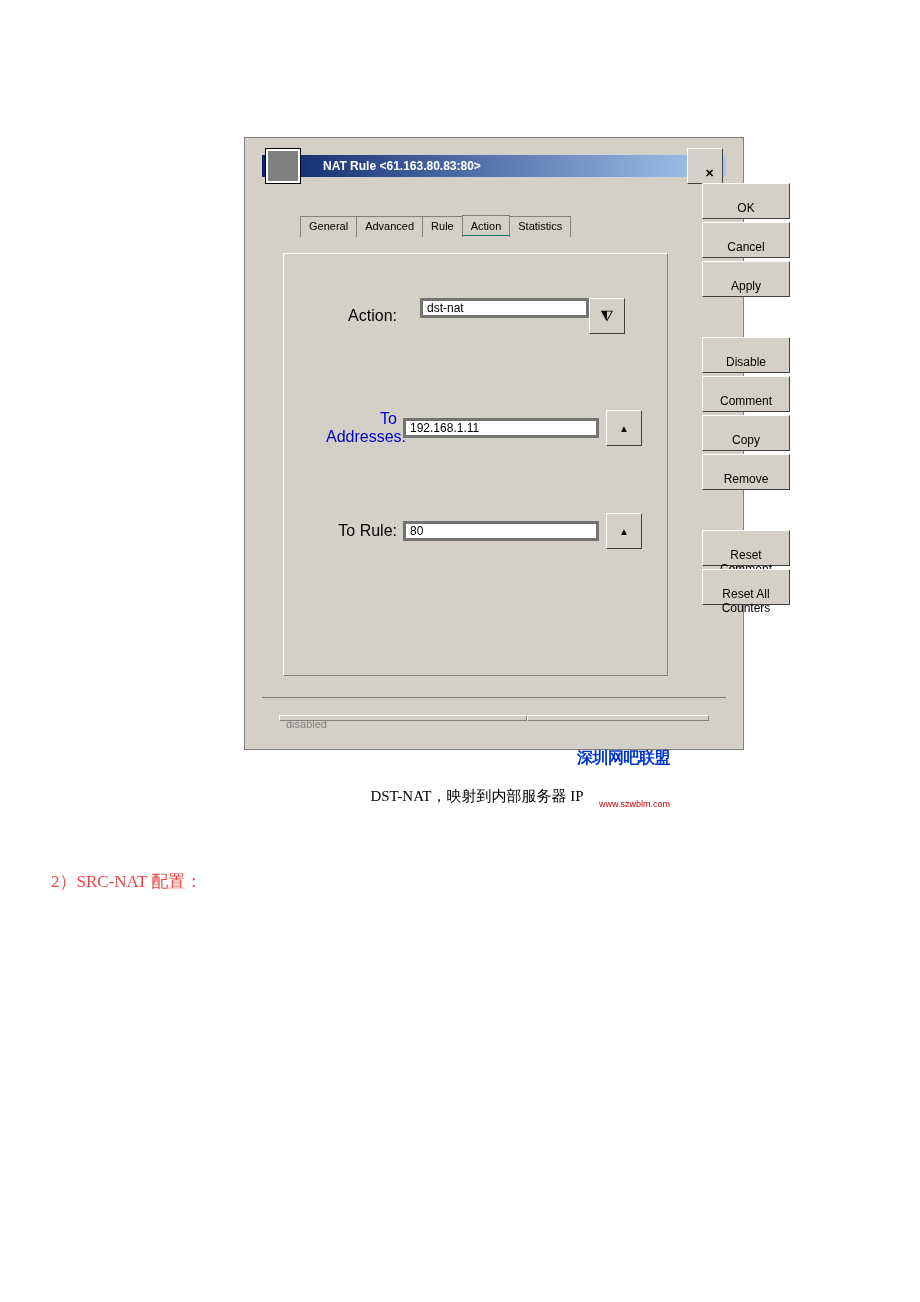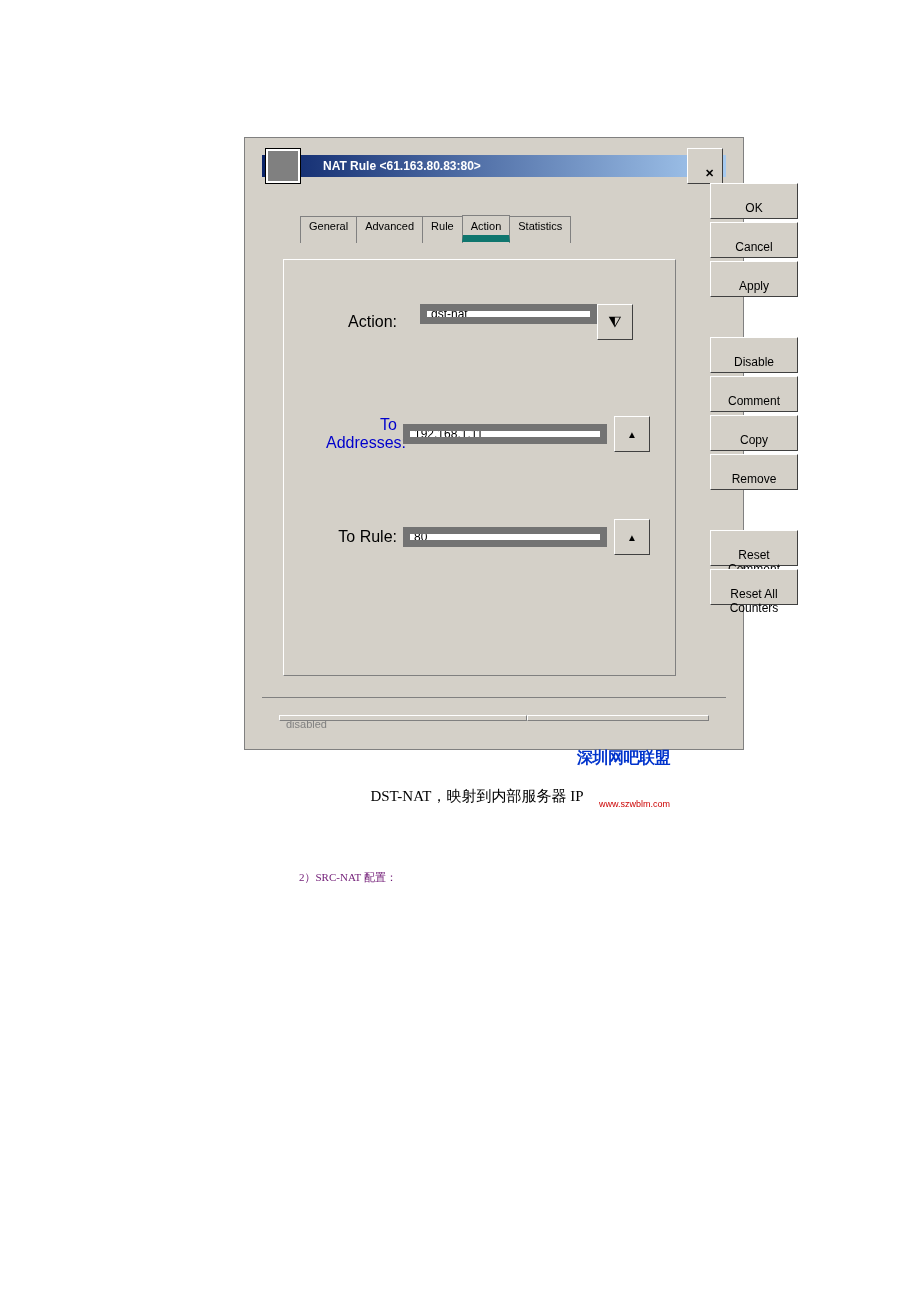--- a/index.html
+++ b/index.html
@@ -76,21 +76,21 @@
       border: 1px solid #808080;
       border-bottom: none;
       font-size: 11px;
       cursor: pointer;
       margin-right: -1px;
       position: relative;
       top: 1px;
     }
     .tab.active {
       background: #d4d0c8;
-      border-bottom: 7px solid #0f766e;
+      border-bottom: 1px solid #0f766e;
       z-index: 2;
       top: 0;
       padding-top:4px;
     }
     .tab-content {
       border: 1px solid #808080;
       border-top-color:#fff;
       border-left-color:#fff;
       padding: 10px 8px;
       flex:1;
@@ -105,21 +105,21 @@
     .form-label {
       width: 90px;
       text-align: right;
       font-size: 16px;
       padding-right: 2px;
     }
     .form-label.link { color: #0000cc; text-decoration: none; }
     .text-input {
       flex: 1;
       height: 20px;
-      border: 7px solid #737373;
+      border: 3px solid #737373;
       background: #fff;
       padding: 1px 4px;
       font-family: inherit;
       font-size: 12px;
     }
     .combo-wrap { flex:1; display:flex; }
     .combo-btn {
       width: 17px;
       height: 20px;
       background: #d4d0c8;
@@ -194,24 +194,23 @@
     .wm-top { color:#0033cc; font-weight:bold; font-size:16px; letter-spacing:-0.5px;}
     .wm-bot { color:#cc0000; font-size:9px; }
     .caption {
       text-align: center;
       margin: 20px 0 30px 0;
       font-family: "SimSun", serif;
       font-size: 15px;
       color: #000;
     }
     .subheading {
-      margin-left: 248px;
       font-family: "SimSun", serif;
-      font-size: 11px;
-      color: #701a75;
+      font-size: 17px;
+      color: #ef4444;
     }
   </style>
 </head>
 <body>
 
 <div class="window">
   <div class="titlebar">
     <span class="titlebar-icon"></span>
     <span class="titlebar-text">NAT Rule &lt;61.163.80.83:80&gt;</span>
     <div class="close-btn">✕</div>

